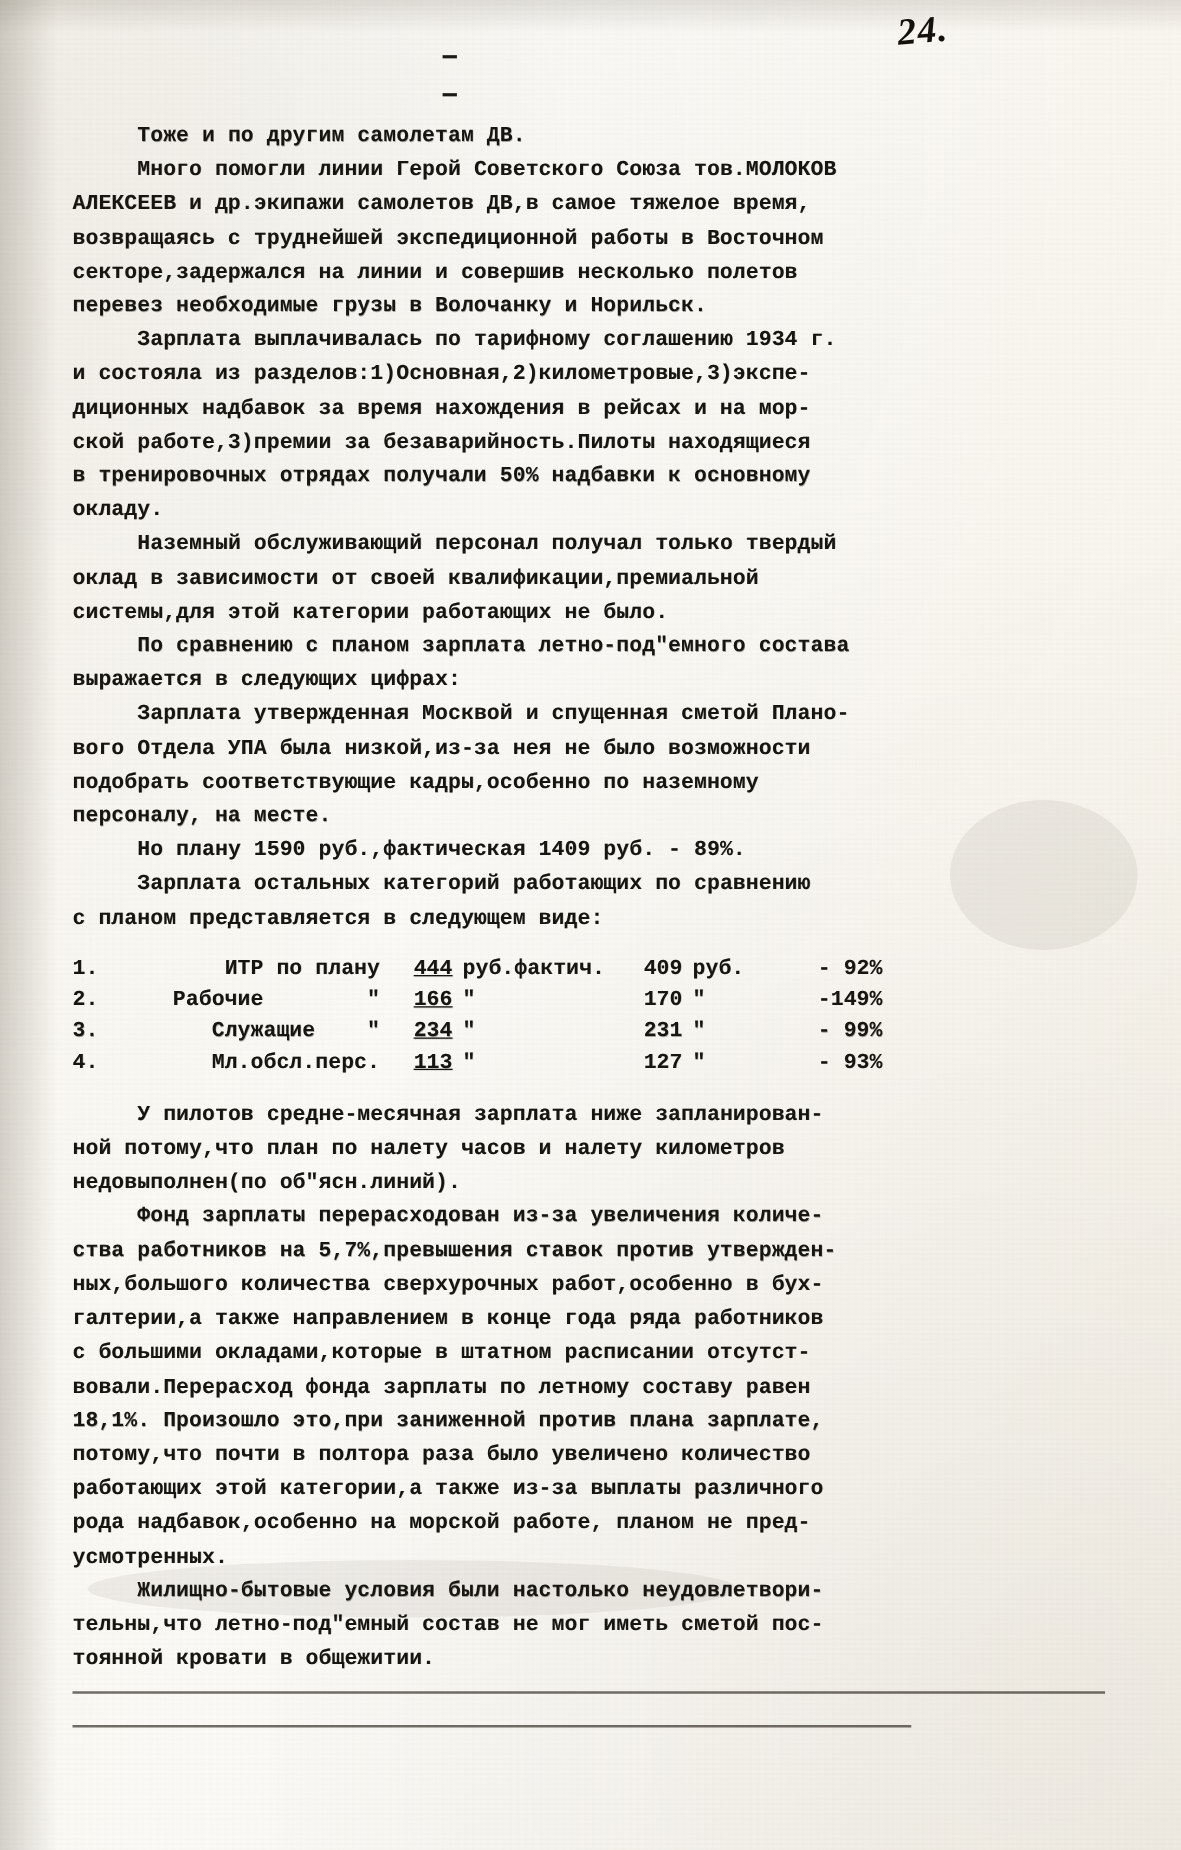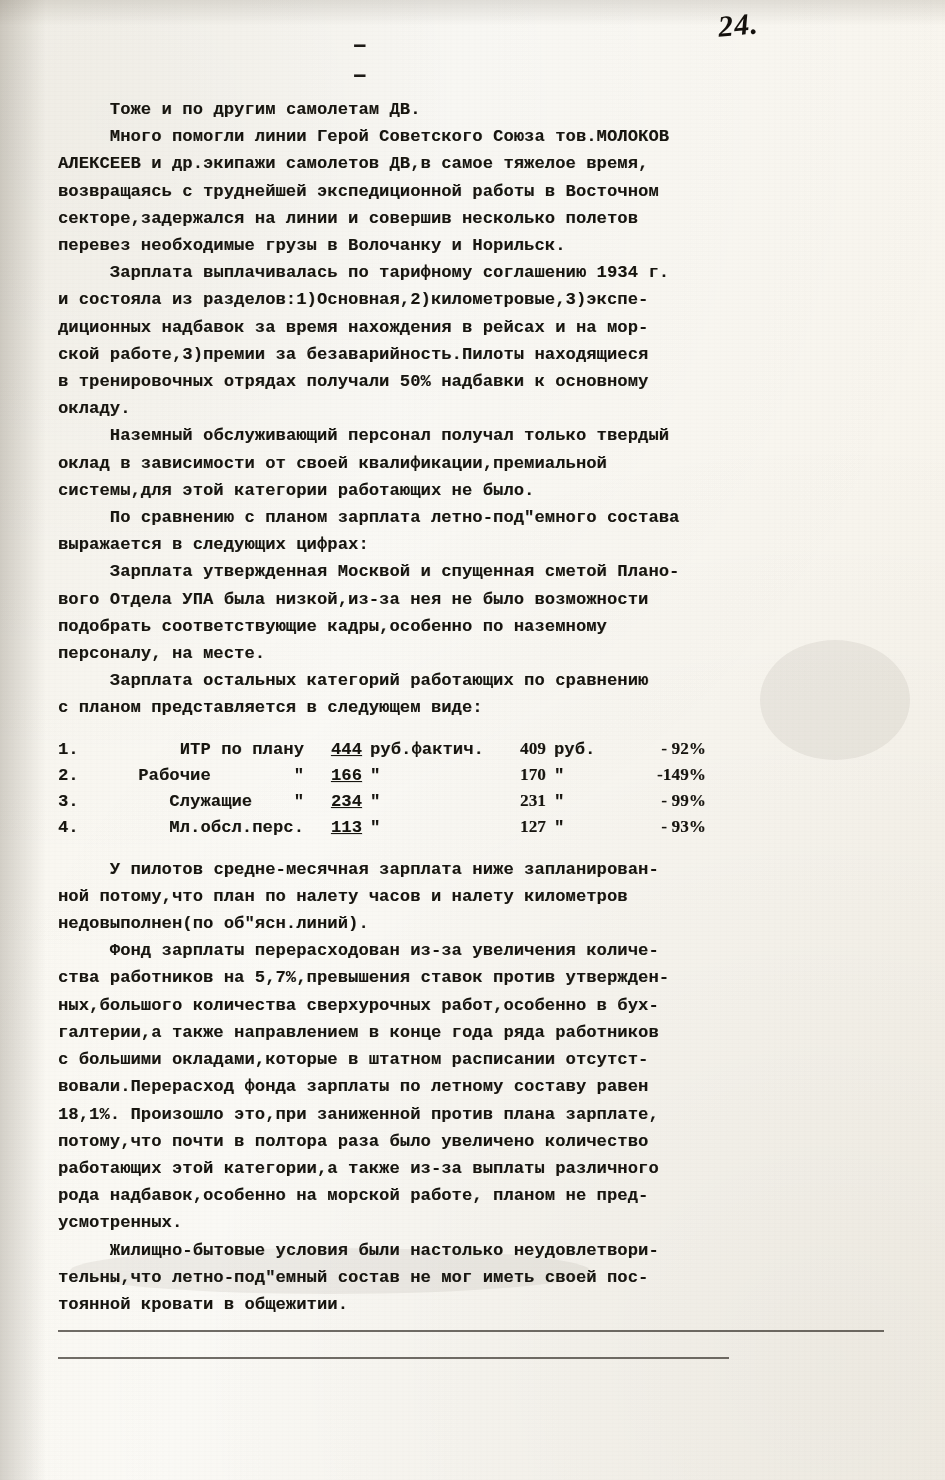--- a/index.html
+++ b/index.html
@@ -97,23 +97,23 @@
   }
   .trow {
     display: flex;
     align-items: baseline;
     white-space: pre;
   }
   .c-num   { width: 34px; }
   .c-name  { width: 212px; text-align: right; }
   .c-plan  { width: 58px; text-align: right; text-decoration: underline; }
   .c-unit1 { width: 112px; padding-left: 8px; }
-  .c-fact  { width: 64px; text-align: right; font-family: Liberation Serif, serif; }
+  .c-fact  { width: 64px; text-align: right; }
   .c-unit2 { width: 66px; padding-left: 8px; }
-  .c-pct   { width: 86px; text-align: right; font-family: Liberation Serif, serif; }
+  .c-pct   { width: 86px; text-align: right; }
 
   
   .struck {
     position: relative;
     color: #3a352c;
     opacity: 0.78;
     letter-spacing: 0.3px;
   }
   .struck .line-strike {
     position: absolute;
@@ -163,20 +163,21 @@
 окладу.</div>
     <div class="p">     Наземный обслуживающий персонал получал только твердый
 оклад в зависимости от своей квалификации,премиальной
 системы,для этой категории работающих не было.</div>
     <div class="p">     По сравнению с планом зарплата летно-под"емного состава
 выражается в следующих цифрах:</div>
     <div class="p">     Зарплата утвержденная Москвой и спущенная сметой Плано-
 вого Отдела УПА была низкой,из-за нея не было возможности
 подобрать соответствующие кадры,особенно по наземному
 персоналу, на месте.</div>
+    <div class="p">     Но плану 1590 руб.,фактическая 1409 руб. - 89%.</div>
     <div class="p">     Зарплата остальных категорий работающих по сравнению
 с планом представляется в следующем виде:</div>
 
     <div class="table-block">
       <div class="trow">
         <div class="c-num">1.</div>
         <div class="c-name">ИТР по плану</div>
         <div class="c-plan">444</div>
         <div class="c-unit1">руб.фактич.</div>
         <div class="c-fact">409</div>
@@ -222,21 +223,21 @@
 ных,большого количества сверхурочных работ,особенно в бух-
 галтерии,а также направлением в конце года ряда работников
 с большими окладами,которые в штатном расписании отсутст-
 вовали.Перерасход фонда зарплаты по летному составу равен
 18,1%. Произошло это,при заниженной против плана зарплате,
 потому,что почти в полтора раза было увеличено количество
 работающих этой категории,а также из-за выплаты различного
 рода надбавок,особенно на морской работе, планом не пред-
 усмотренных.</div>
     <div class="p">     Жилищно-бытовые условия были настолько неудовлетвори-
-тельны,что летно-под"емный состав не мог иметь своей пос-
+тельны,что летно-под"емный состав не мог иметь сметой пос-
 тоянной кровати в общежитии.</div>
 
     <div class="p struck">
       <span class="line-strike ls1"></span>
       <span class="line-strike ls2"></span>
       
     </div>
 
   </div>
 </div>

